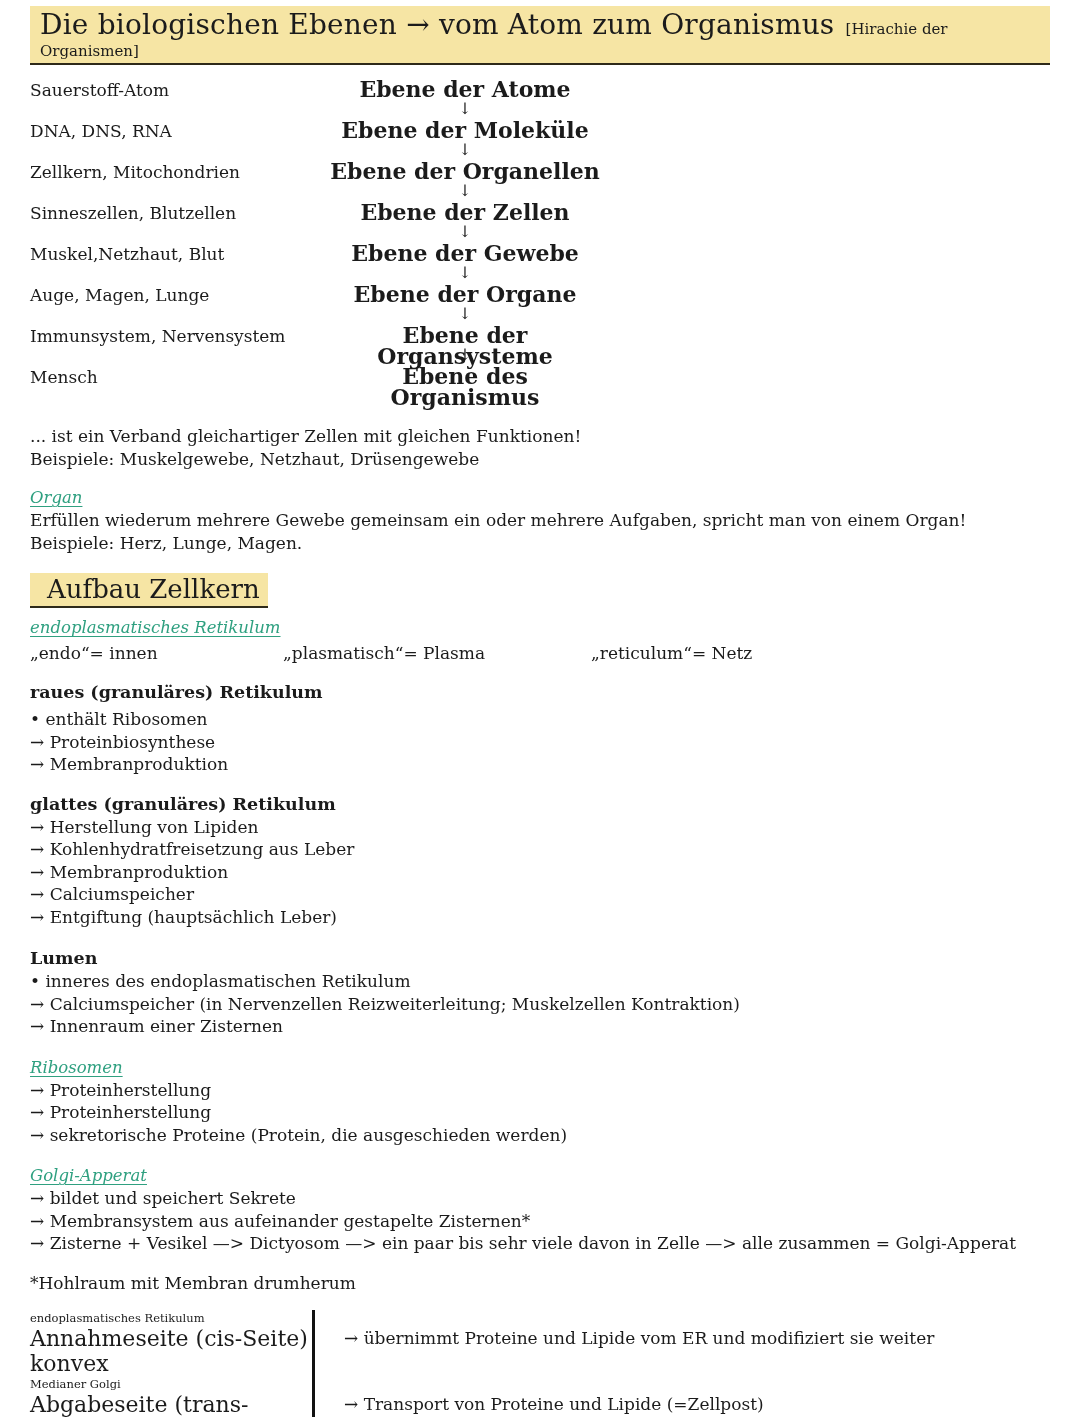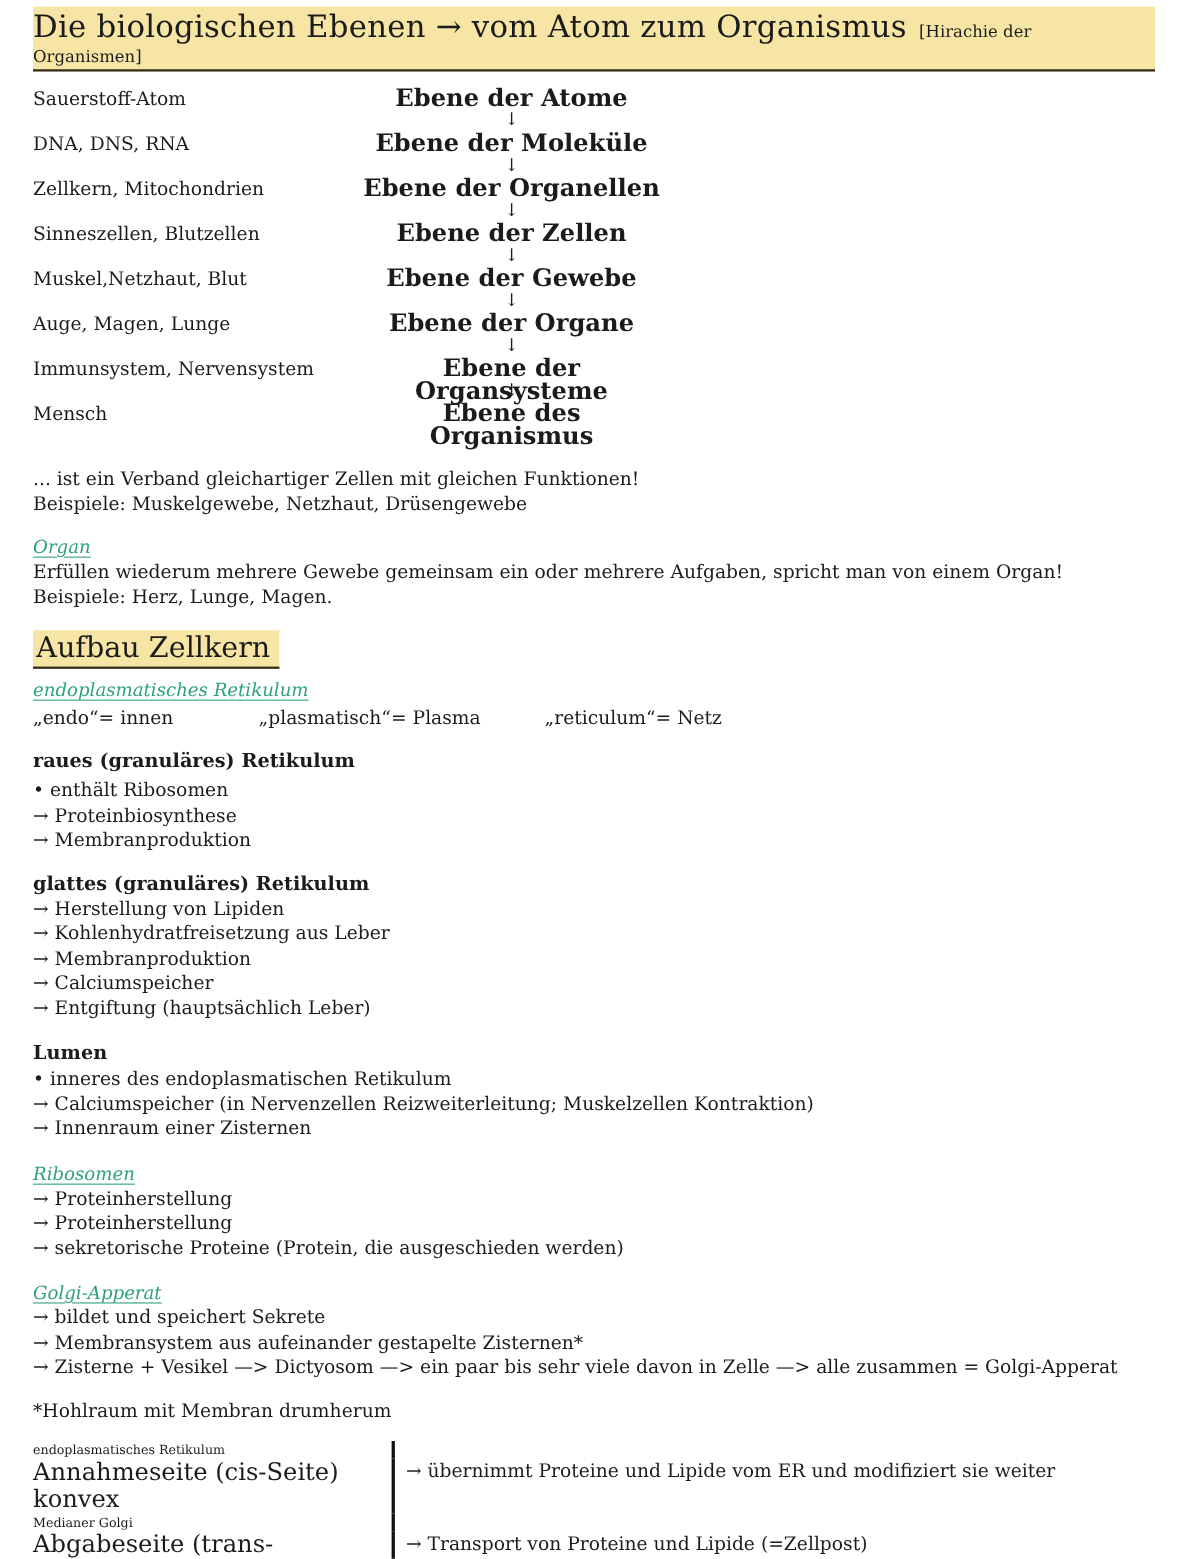--- a/index.html
+++ b/index.html
@@ -11,21 +11,21 @@
     font-family:"DejaVu Serif","Liberation Serif",serif;
     padding:6px 30px 0 30px;
     overflow:hidden;
   }
   
   .title-wrap{margin:0 0 14px 0;}
   .title-hl{
     display:inline-block;
     background:#f6e5a4;
     border-bottom:2px solid #2e2a1a;
-    padding:2px 10px 3px 0;
+    padding:2px 10px 3px 10px;
   }
   .title-main{font-size:28px;letter-spacing:0.2px;}
   .title-note{font-size:15px;margin-left:6px;}
   
   .hier{display:flex;margin:0 0 18px 0;}
   .hier-left{width:300px;flex:0 0 300px;}
   .hier-ex{height:41px;line-height:22px;font-size:17px;}
   .hier-right{width:270px;flex:0 0 270px;text-align:center;}
   .hier-level{height:21px;line-height:21px;font-size:22px;font-weight:bold;}
   .hier-arrow{height:20px;line-height:18px;font-size:16px;}
@@ -46,41 +46,40 @@
     text-underline-offset:3px;
   }
   .block{margin:0 0 19px 0;}
   .block-tight{margin:0 0 17px 0;}
   
   .aufbau-wrap{margin:2px 0 9px 0;}
   .aufbau-hl{
     display:inline-block;
     background:#f6e5a4;
     border-bottom:2px solid #2e2a1a;
-    padding:1px 8px 2px 3px;
+    padding:1px 8px 2px 17px;
     font-size:26px;
   }
   
-  .defs{display:flex;font-size:17px;line-height:24px;margin:2px 0 16px 0;}
+  .defs{display:flex;font-size:17px;line-height:24px;margin:2px 0 16px 0;gap:48px;}
   .def1{width:205px;flex:0 0 205px;}
   .def2{width:260px;flex:0 0 260px;}
   
   .footnote{font-size:17px;line-height:22px;margin:0 0 16px 0;}
   
   .gtable{
     display:grid;
     grid-template-columns:282px 1fr;
     margin-top:2px;
   }
   .gl{grid-column:1;}
   .gr{
     grid-column:2;
     border-left:3px solid #111;
-    padding-left:10px;
-    margin-left:44px;
+    padding-left:29px;
   }
   .g-small{font-size:11.5px;line-height:16px;}
   .g-main{font-size:22px;line-height:25px;}
   .g-right{font-size:17px;line-height:25px;}
 </style>
 </head>
 <body>
 
 <div class="title-wrap">
   <span class="title-hl">

